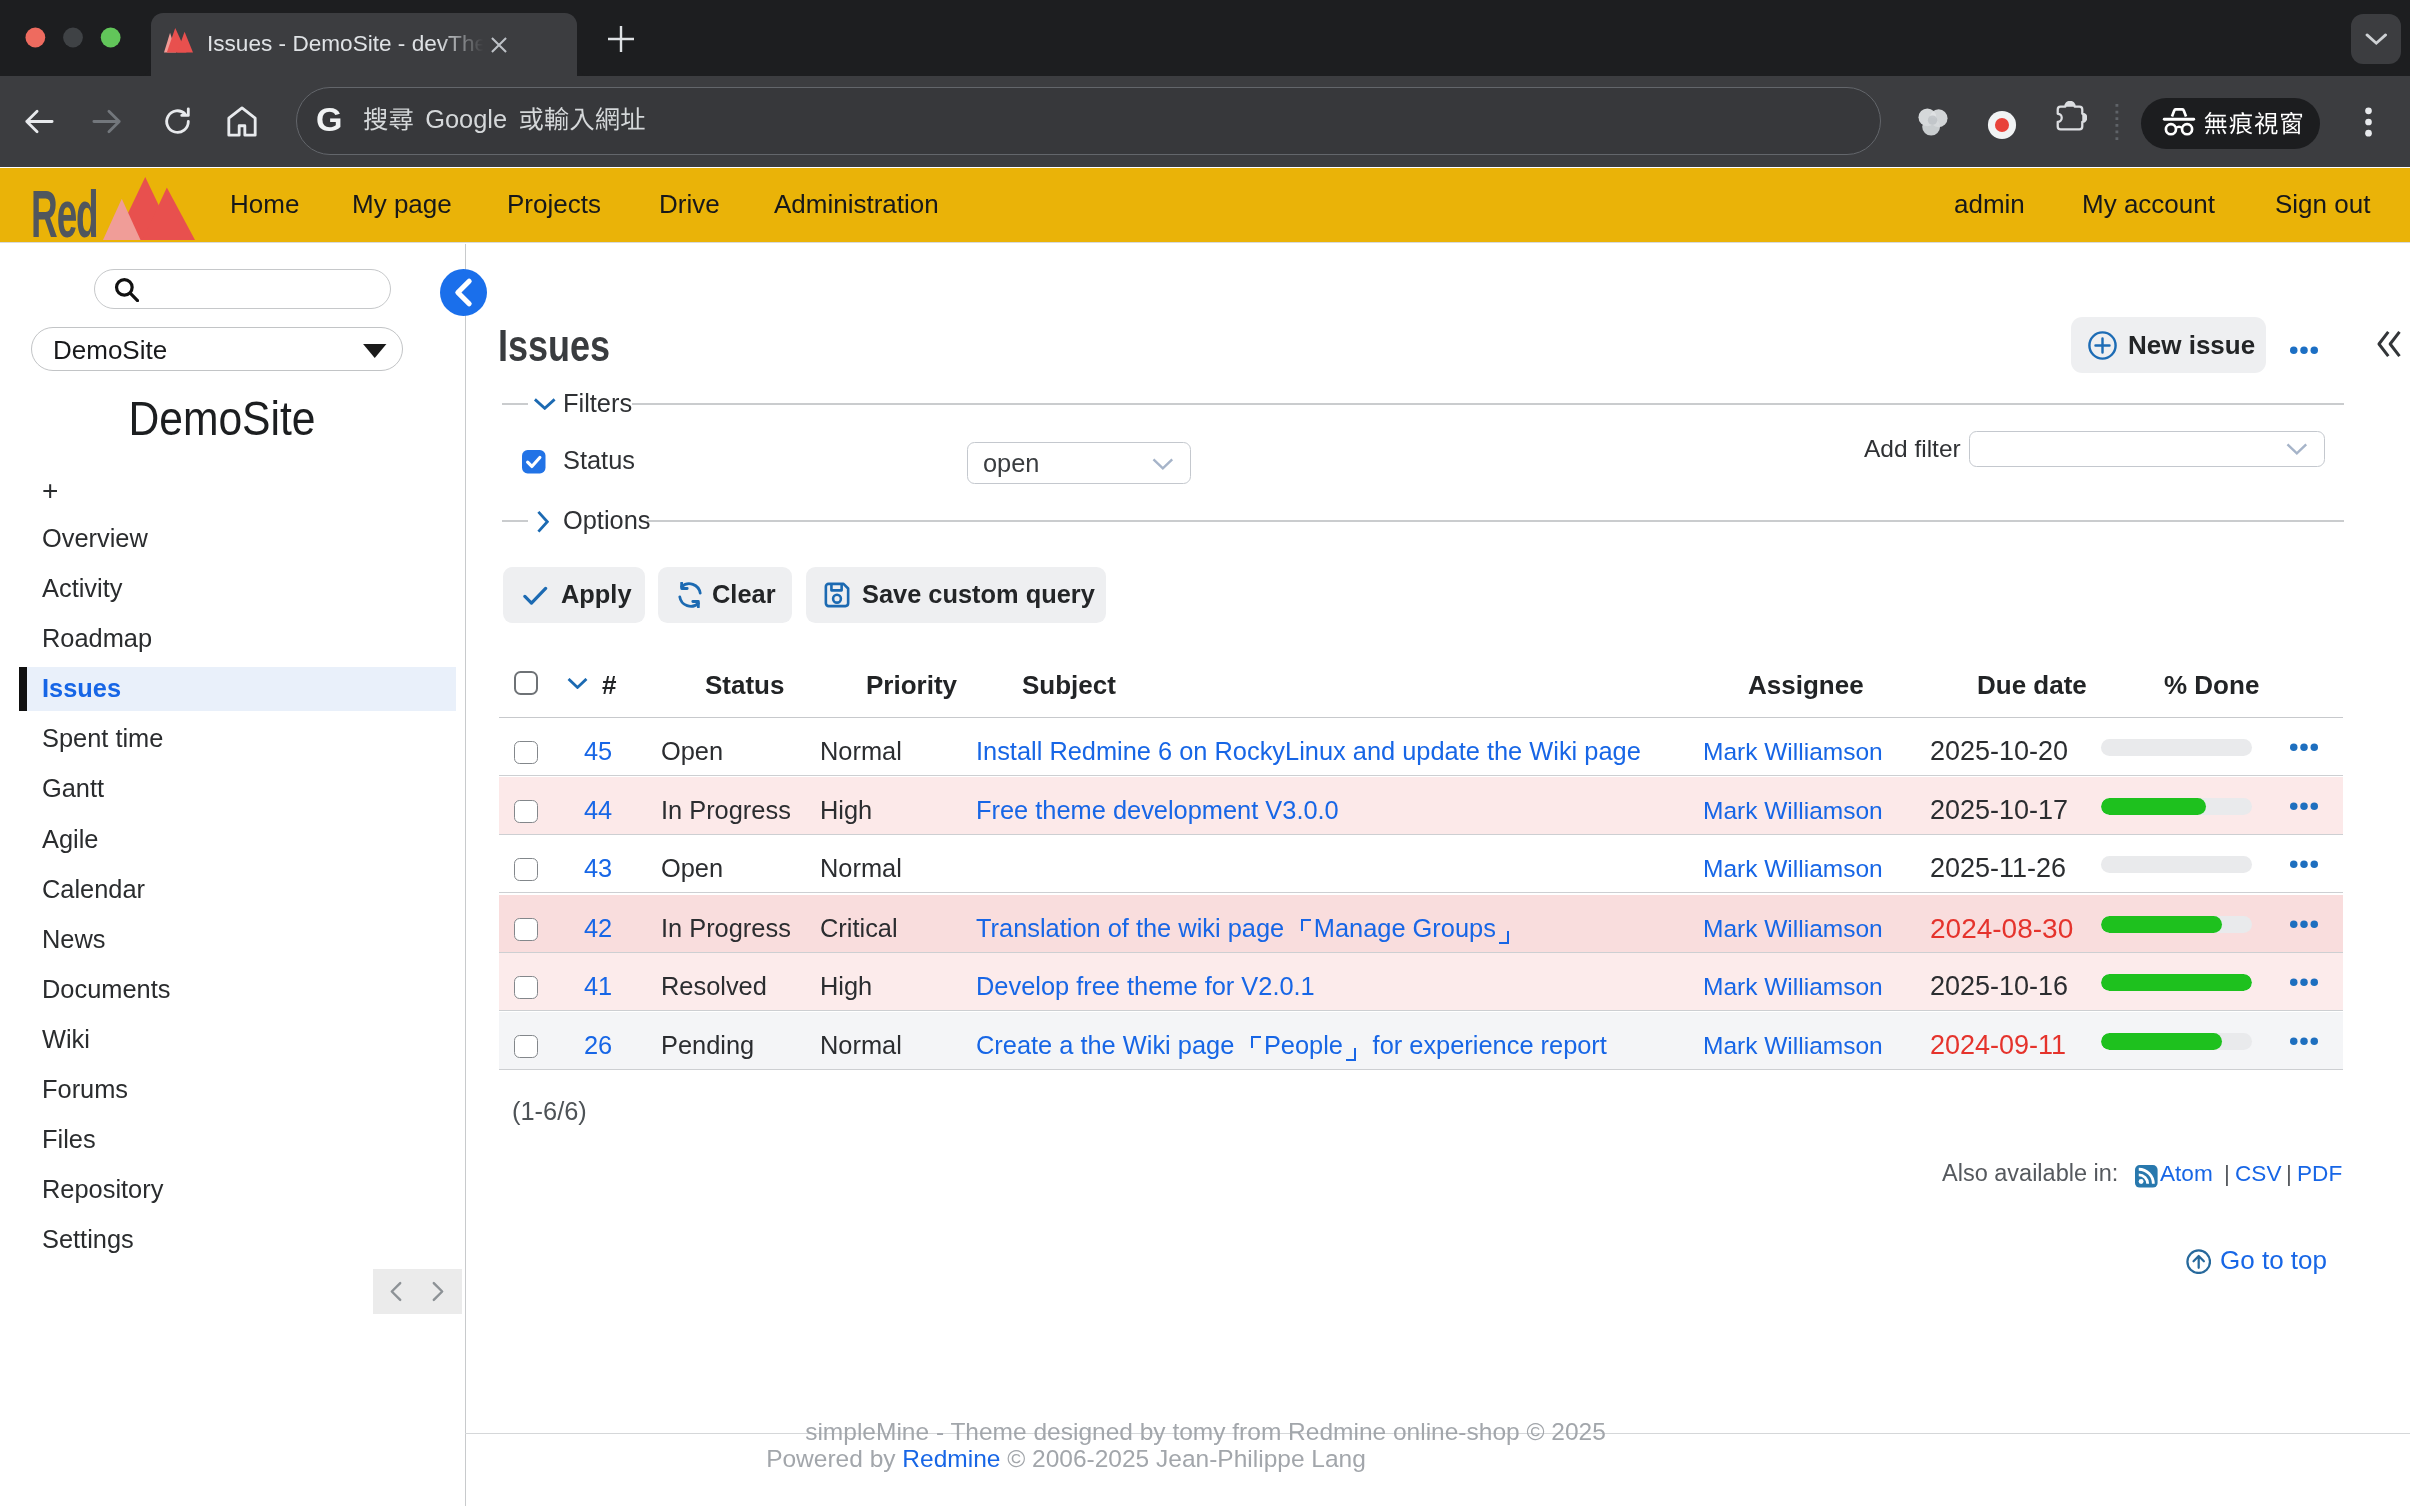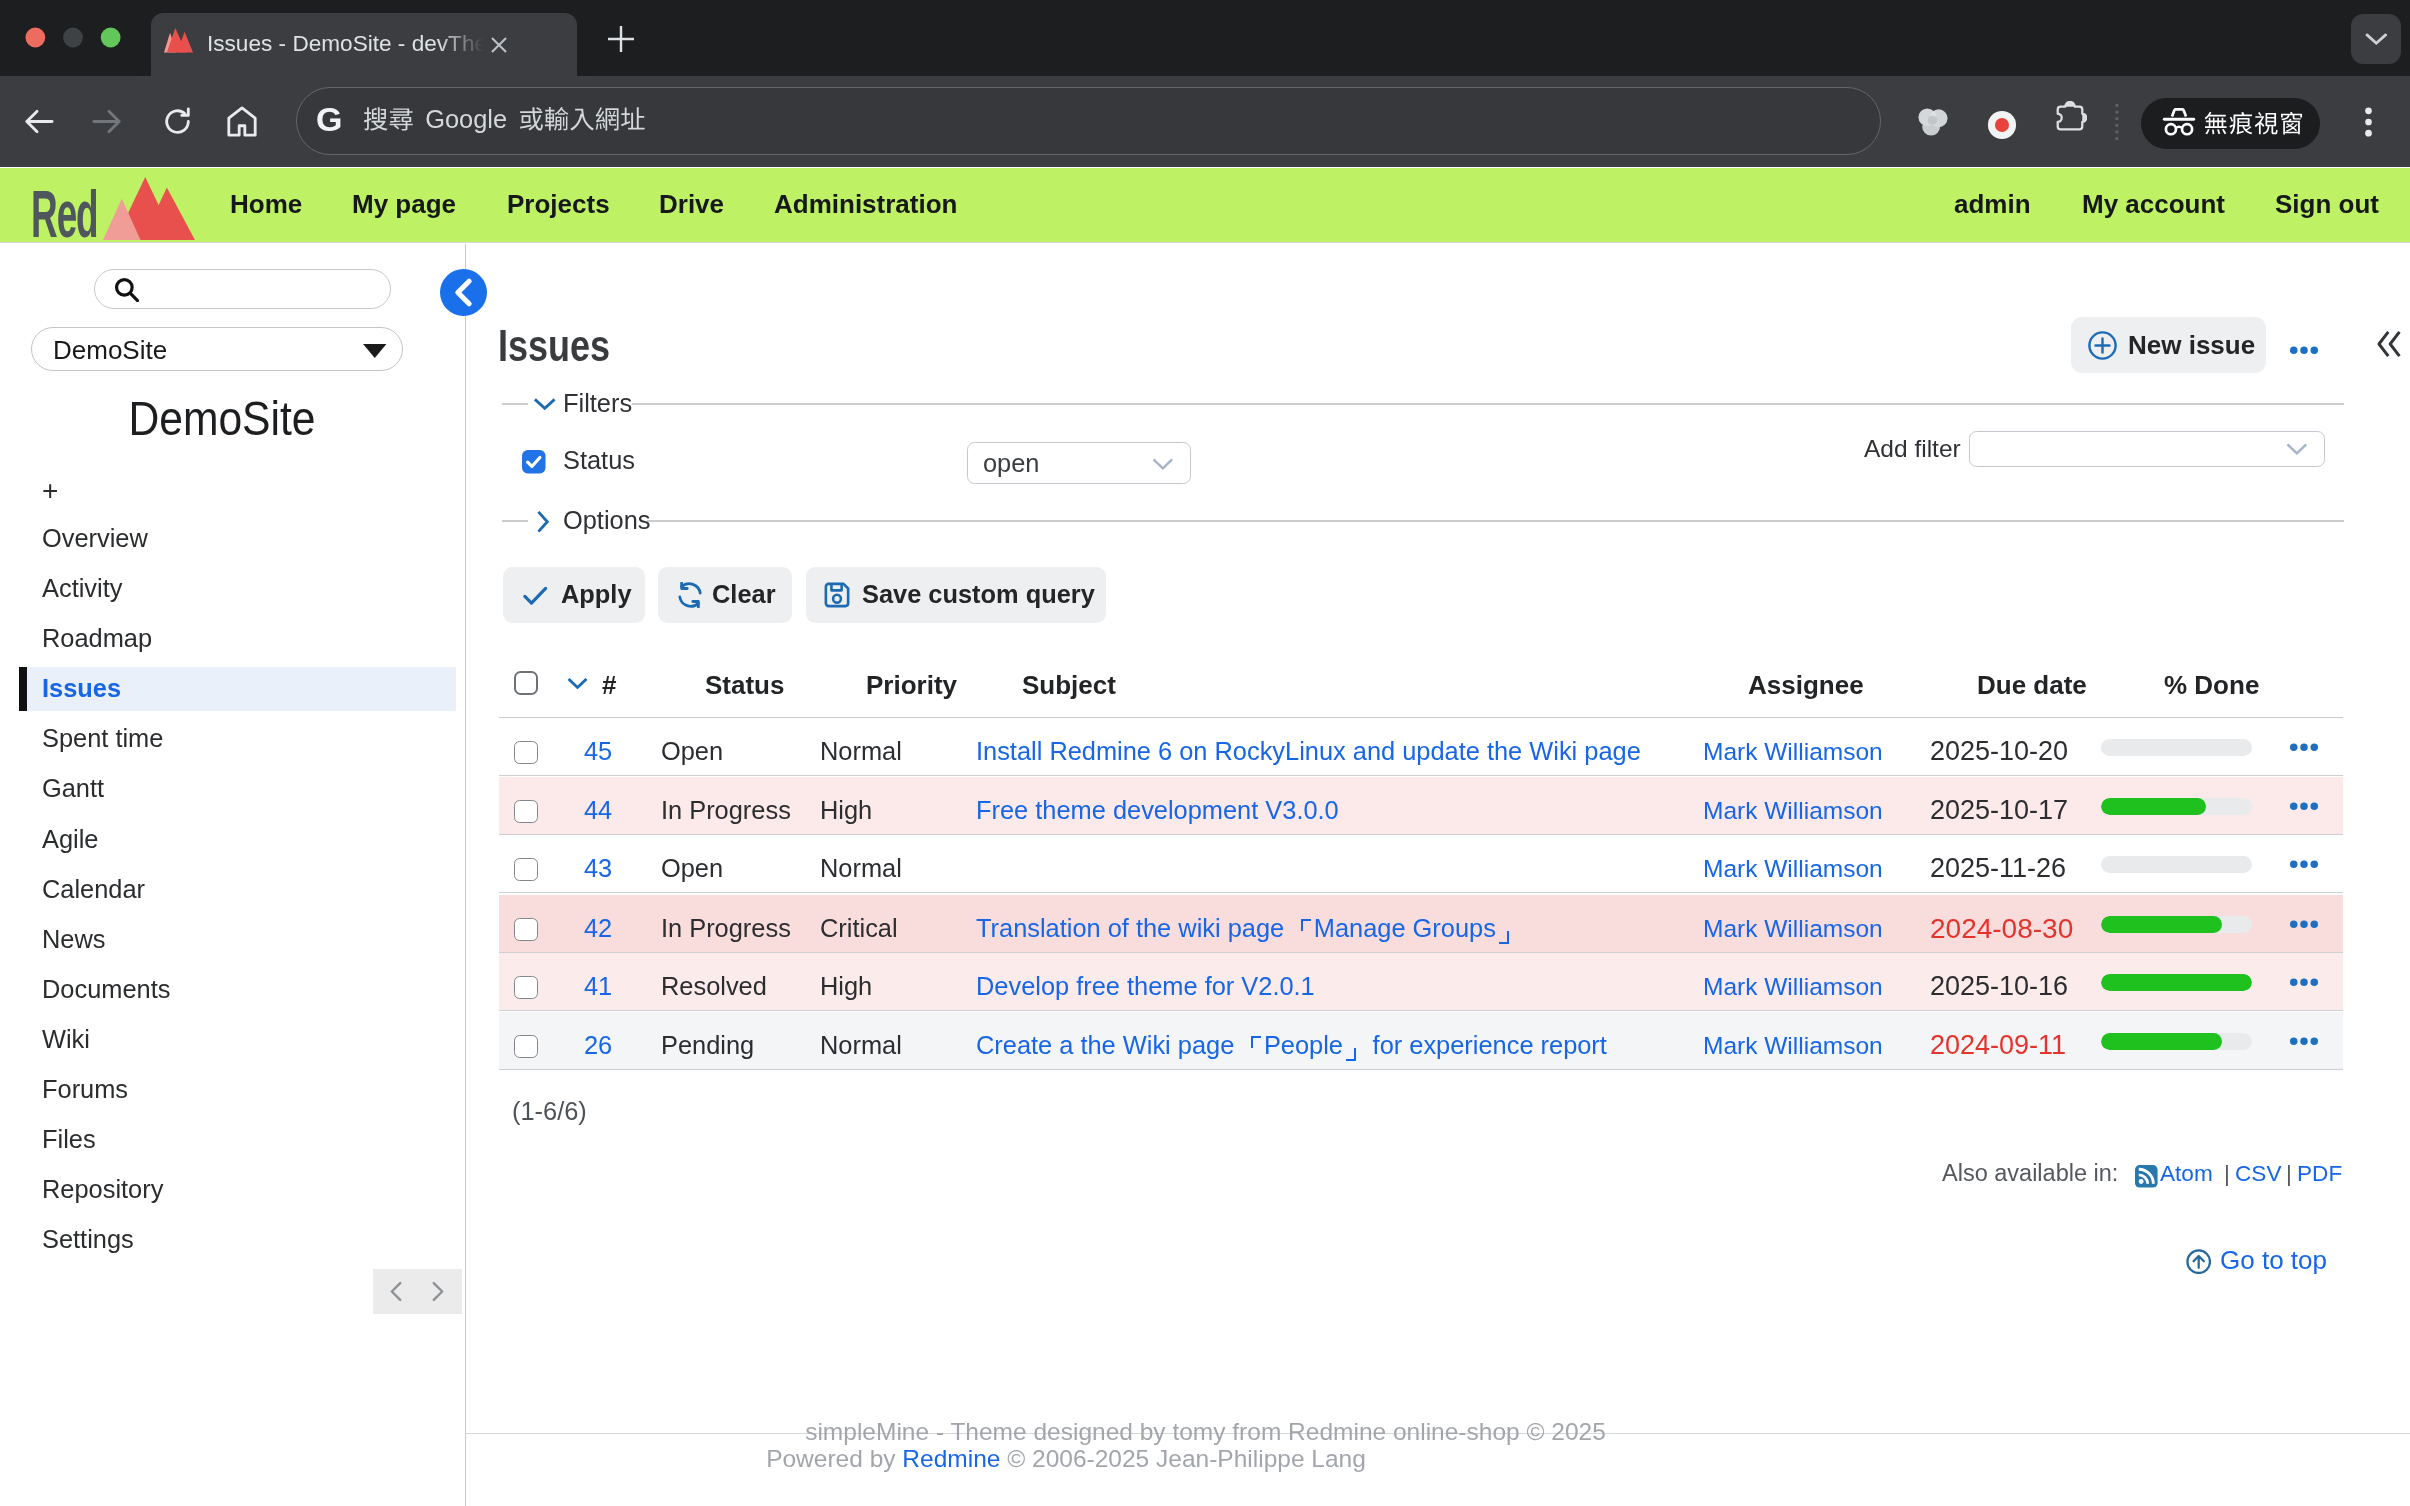--- a/index.html
+++ b/index.html
@@ -10,22 +10,22 @@
 
 #tabstrip{position:absolute;left:0;top:0;width:2411px;height:76px;background:#1d1e20}
 #tab{position:absolute;left:151px;top:13px;width:426px;height:63px;background:#3c3d40;border-radius:12.2px 12.2px 0 0}
 .tabcurve{position:absolute;bottom:0;width:12.2px;height:12.2px;background:#1d1e20}
 #tabtitle{position:absolute;left:56px;top:18px;width:282px;font-size:22.6px;color:#dfe2e5;white-space:nowrap;overflow:hidden;-webkit-mask-image:linear-gradient(90deg,#000 82%,transparent 98%)}
 #toolbar{position:absolute;left:0;top:76px;width:2411px;height:91px;background:#3c3d40}
 #urlbar{position:absolute;left:296px;top:11.3px;width:1585px;height:68px;background:#37383b;border:1.9px solid #63666b;border-radius:34px}
 #incog{position:absolute;left:2141px;top:21.7px;width:179px;height:51px;background:#1c1d1f;border-radius:25.4px}
 #chevbtn{position:absolute;left:2351px;top:14px;width:50px;height:50px;background:#3c3d40;border-radius:12.2px}
 
-#rmhead{position:absolute;left:0;top:168px;width:2411px;height:75px;background:#bef264;border-bottom:0.9px solid #d8dadc}
-.navlink{position:absolute;top:21px;font-size:26px;font-weight:bold;color:#17181a;white-space:nowrap}
+#rmhead{position:absolute;left:0;top:168px;width:2411px;height:75px;background:#eab308;border-bottom:0.9px solid #d8dadc}
+.navlink{position:absolute;top:21px;font-size:26px;font-weight:normal;color:#17181a;white-space:nowrap}
 
 #sidebar{position:absolute;left:0;top:244px;width:465px;height:1263px;background:#fff}
 #sideborder{position:absolute;left:465px;top:244px;width:0.9px;height:1263px;background:#c8cacc}
 #searchbox{position:absolute;left:94px;top:25.4px;width:297px;height:40px;border:1.9px solid #c6c8ca;border-radius:21px;background:#fff}
 #projsel{position:absolute;left:31px;top:83px;width:372px;height:44px;border:1.9px solid #c2c4c6;border-radius:22.6px;background:#fff}
 #demotitle{position:absolute;left:0px;top:146px;width:444px;text-align:center;font-size:49px;color:#1c1e20;transform:scaleX(.87)}
 .mitem{position:absolute;left:42px;font-size:25.4px;color:#2a2c2e;white-space:nowrap}
 #isshl{position:absolute;left:26px;top:423px;width:430px;height:44px;background:#e9f0fa}
 #issbar{position:absolute;left:19px;top:423px;width:7.5px;height:44px;background:#111}
 #sidearrows{position:absolute;left:373px;top:1025px;width:89px;height:45px;background:#ebebeb}

